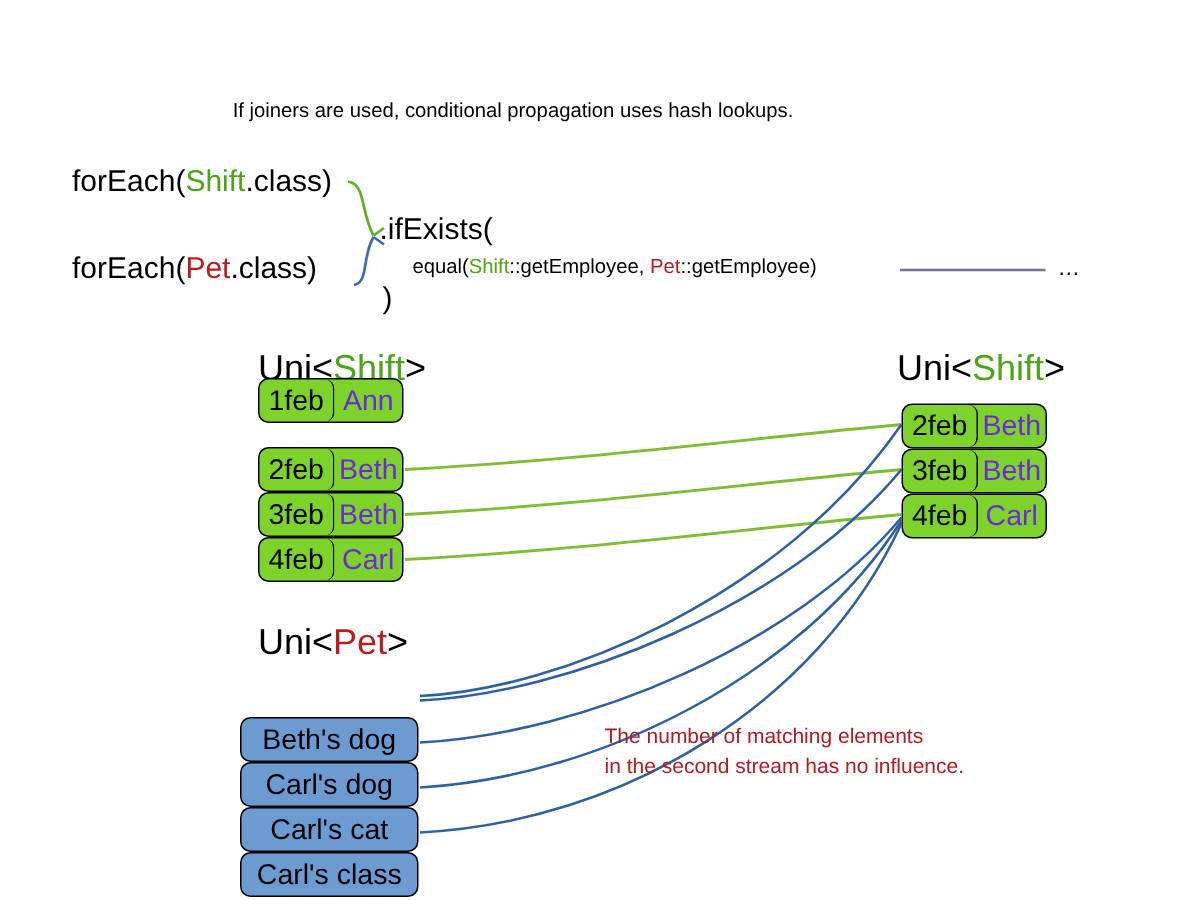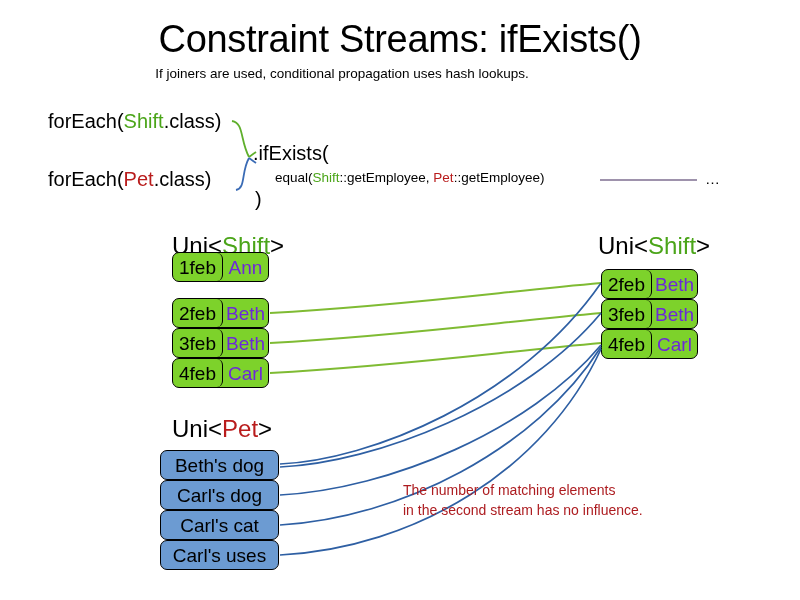--- a/index.html
+++ b/index.html
@@ -110,21 +110,21 @@
     color: #6d28d9;
   }
   .fact-blue .cell-single {
     flex: 1;
     color: #000000;
   }
 
   
   .col-shift-left  { left: 172px; width: 97px; }
   .col-shift-right { left: 601px; width: 97px; }
-  .col-pet         { left: 160px; width: 119px; }
+  .col-pet         { left: 160px; width: 119px; margin-top: 28px; }
 
   
   #wires {
     position: absolute;
     left: 0;
     top: 0;
     width: 800px;
     height: 600px;
     pointer-events: none;
   }
@@ -143,21 +143,20 @@
     line-height: 1.42;
     color: #AD1C20;
     white-space: pre;
   }
 </style>
 </head>
 <body>
 
 <div id="page">
 
-  <div id="title">Constraint Streams: ifExists()</div>
   <div id="subtitle">If joiners are used, conditional propagation uses hash lookups.</div>
 
   <div class="code-line" id="code-foreach-shift"><span>forEach(</span><span class="tok-shift">Shift</span><span>.class)</span></div>
 
   <div class="code-line" id="code-foreach-pet"><span>forEach(</span><span class="tok-pet">Pet</span><span>.class)</span></div>
 
   <div class="code-line" id="code-ifexists">.ifExists(</div>
   <div class="code-line" id="code-close-paren">)</div>
 
   <div id="code-equal"><span>equal(</span><span class="tok-shift">Shift</span><span>::getEmployee, </span><span class="tok-pet">Pet</span><span>::getEmployee)</span></div>
@@ -203,21 +202,21 @@
   <div class="fact fact-blue col-pet" style="top:450px">
     <div class="cell cell-single">Beth's dog</div>
   </div>
   <div class="fact fact-blue col-pet" style="top:480px">
     <div class="cell cell-single">Carl's dog</div>
   </div>
   <div class="fact fact-blue col-pet" style="top:510px">
     <div class="cell cell-single">Carl's cat</div>
   </div>
   <div class="fact fact-blue col-pet" style="top:540px">
-    <div class="cell cell-single">Carl's uses</div>
+    <div class="cell cell-single">Carl's class</div>
   </div>
 
   <svg id="wires" viewBox="0 0 800 600">
 
     <path class="brace-green" d="M 232 121 C 244 123 240 140 249 157"></path>
     <path class="brace-blue" d="M 236 190 C 246 188 241 172 249 158"></path>
     <path class="brace-green" d="M 249 157 L 256 152"></path>
     <path class="brace-blue" d="M 249 158 L 256 163"></path>
 
     <line class="rule-line" x1="600" y1="180" x2="697" y2="180"></line>

